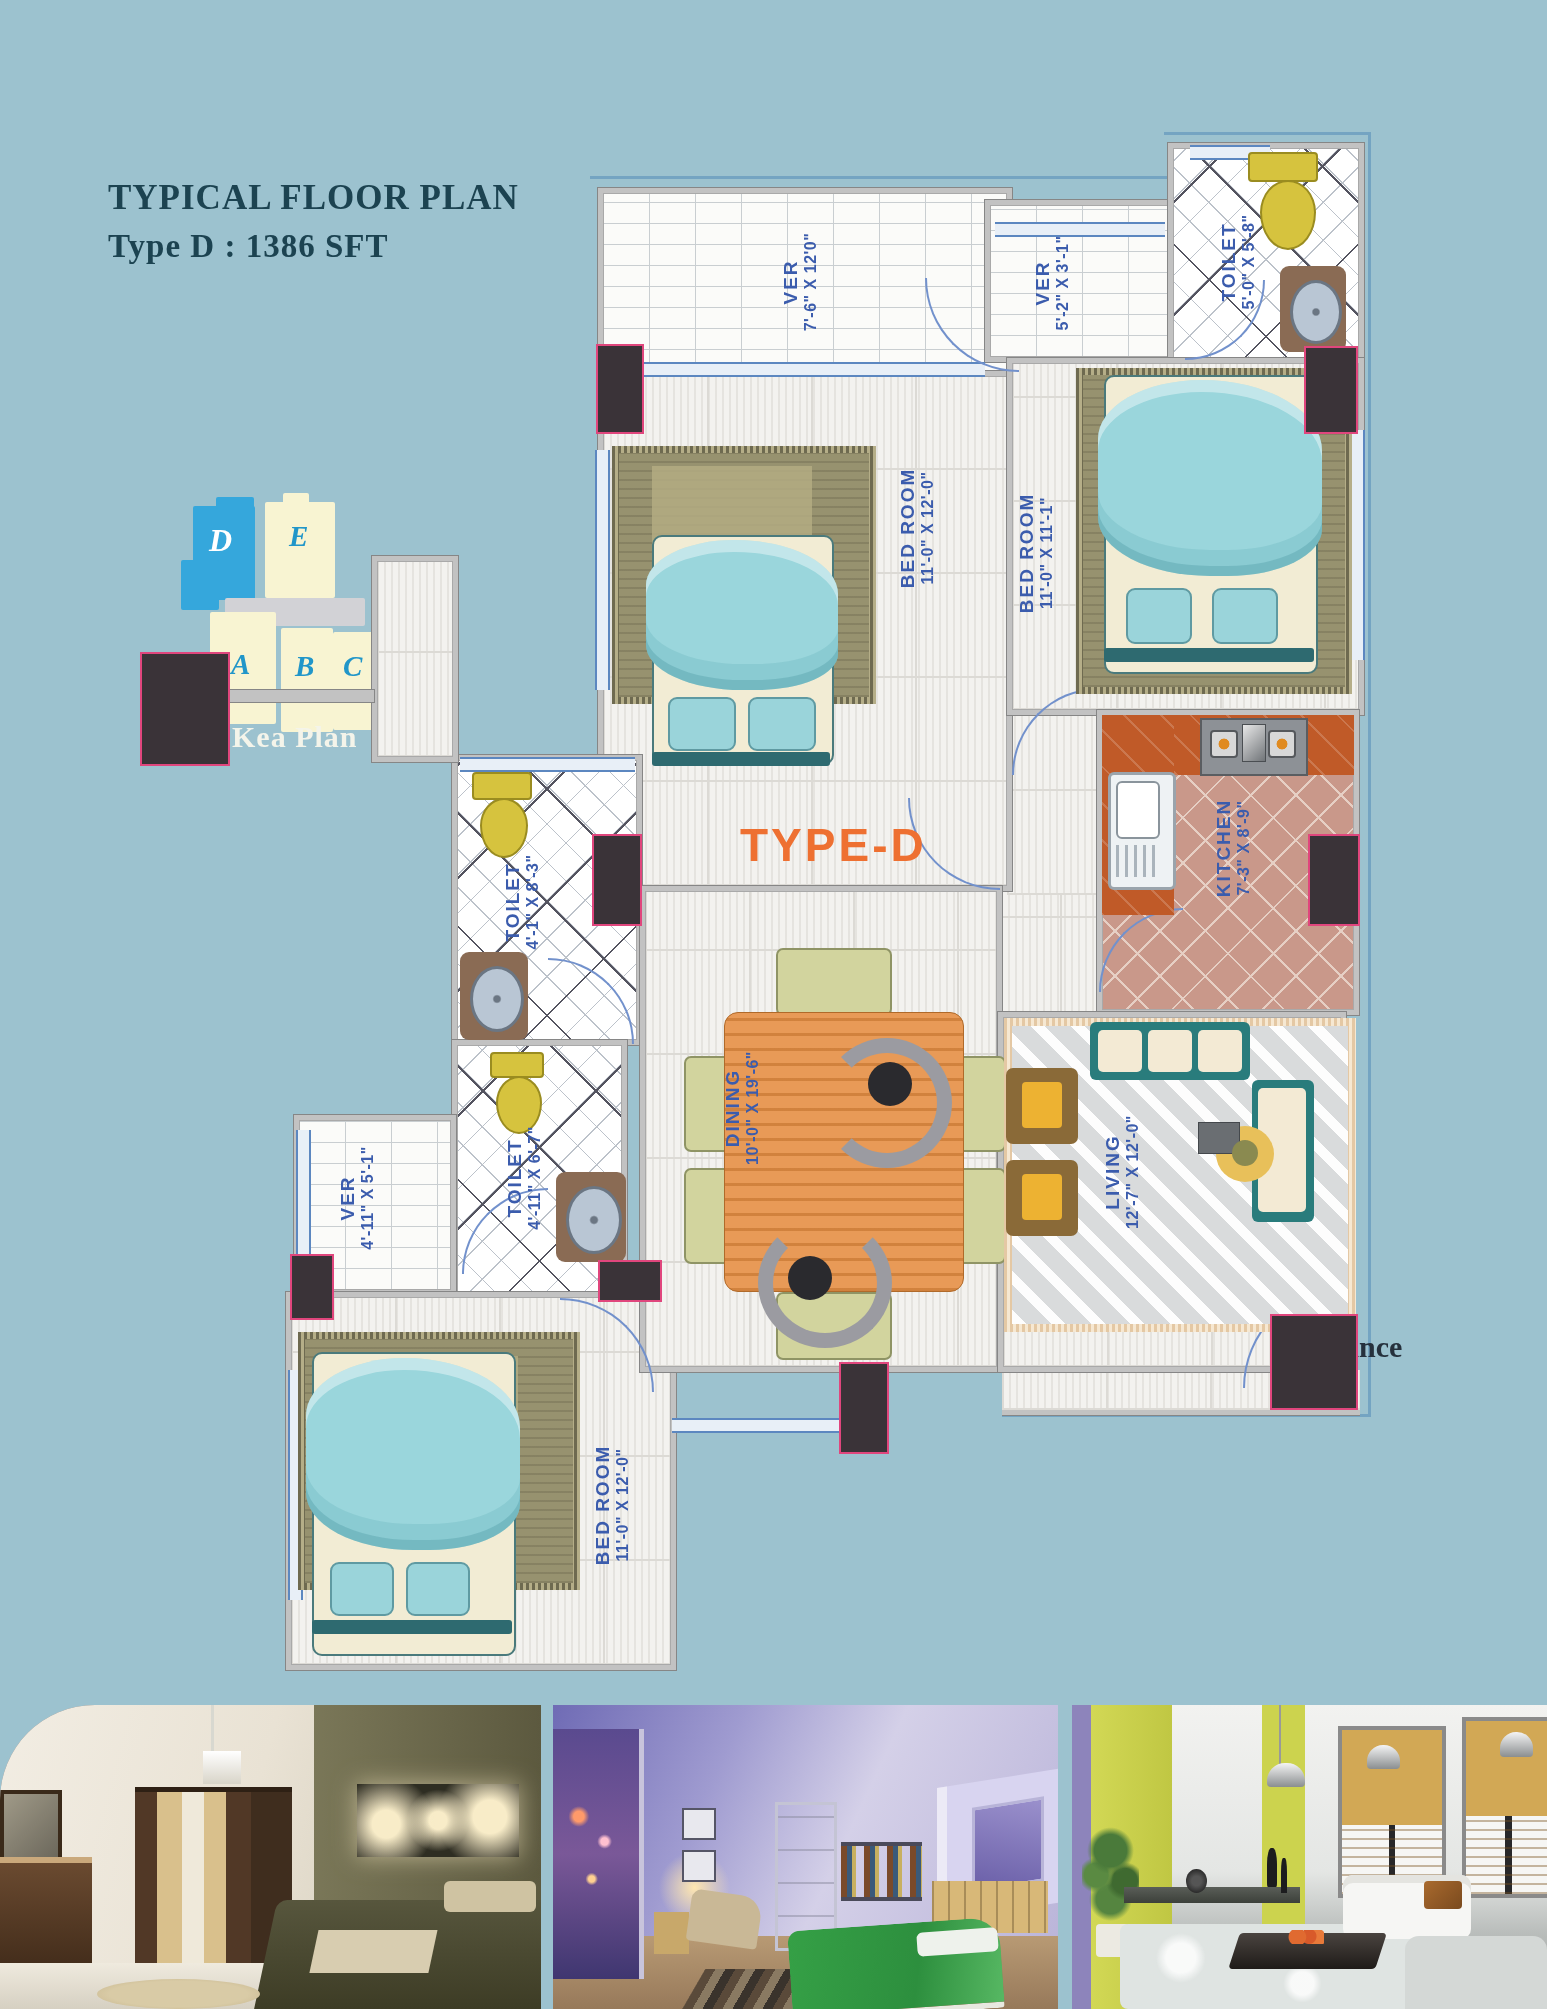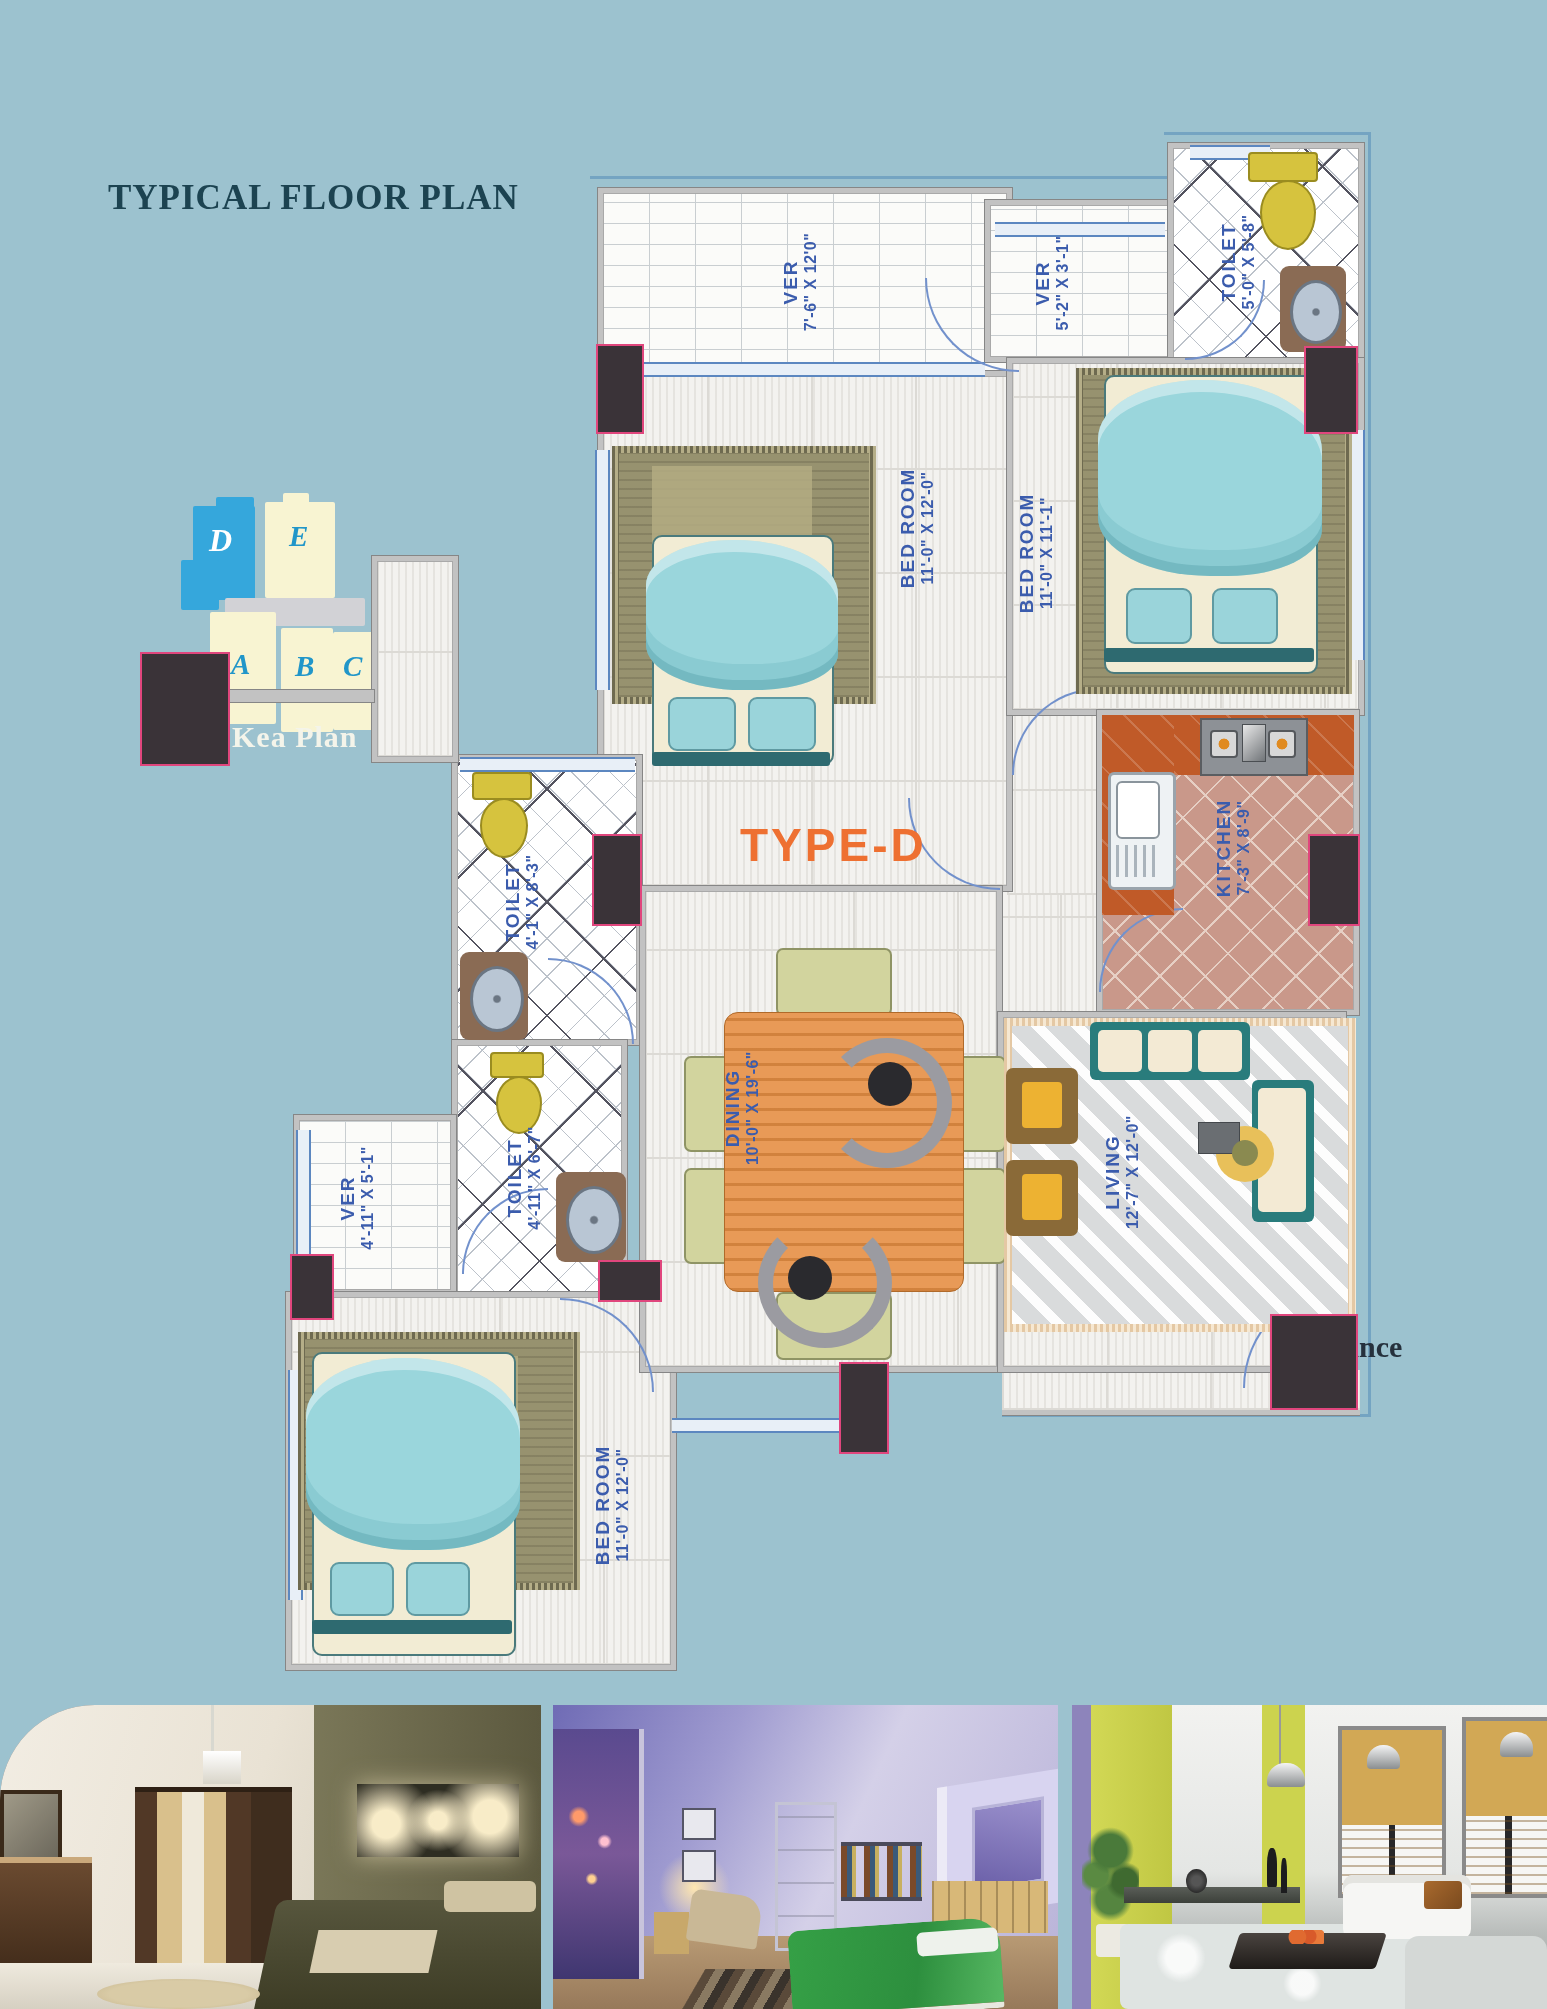--- a/index.html
+++ b/index.html
@@ -97,20 +97,21 @@
   .wall-frag{position:absolute;background:#c2c2c2;box-shadow:0 0 0 1px #868686;z-index:2;}
   
   .photo{position:absolute;top:1705px;height:304px;overflow:hidden;z-index:6;background:#777;}
   .pl{position:absolute;}
 </style>
 </head>
 <body>
 
 <div class="title">
   <div class="t1">TYPICAL  FLOOR PLAN</div>
+  <div class="t2">Type D : 1386  SFT</div>
 </div>
 
 <div>
   <div class="kp-block kp-blue abs" style="left:193px;top:506px;width:62px;height:94px;"></div>
   <div class="kp-block kp-blue abs" style="left:181px;top:560px;width:38px;height:50px;"></div>
   <div class="kp-block kp-blue abs" style="left:216px;top:497px;width:38px;height:12px;"></div>
   <div class="kp-block kp-cream abs" style="left:265px;top:502px;width:70px;height:96px;"></div>
   <div class="kp-block kp-cream abs" style="left:283px;top:493px;width:26px;height:12px;"></div>
   <div class="kp-block abs" style="left:225px;top:598px;width:140px;height:28px;background:#d2d2d6;"></div>
   <div class="kp-block kp-cream abs" style="left:210px;top:612px;width:66px;height:112px;"></div>

